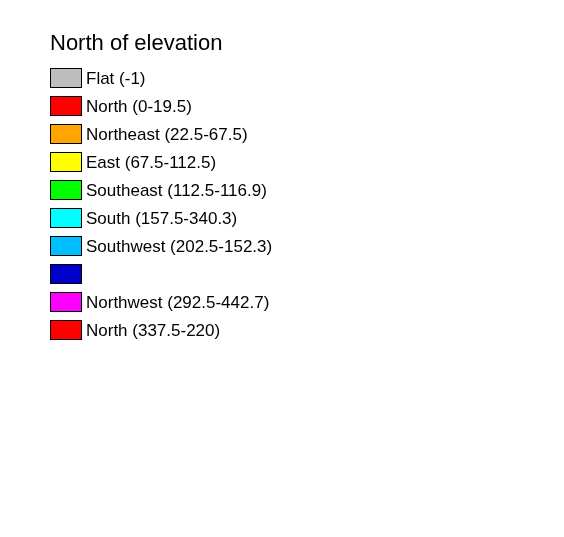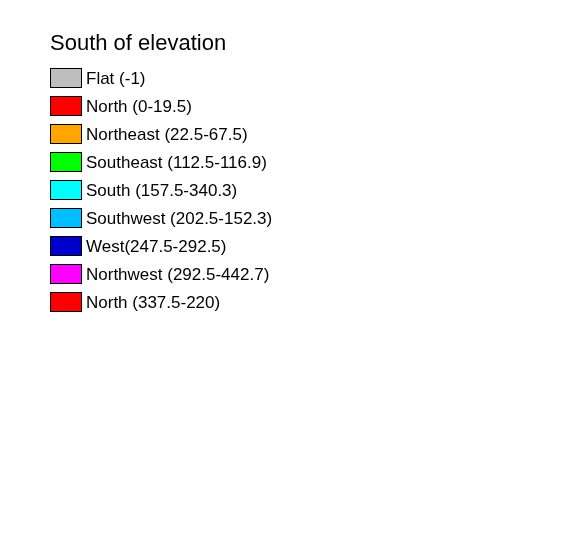--- a/index.html
+++ b/index.html
@@ -36,49 +36,52 @@
     }
     .label {
       font-size: 17px;
       line-height: 1;
     }
   </style>
 </head>
 <body>
 
 <div class="legend">
-  <div class="legend-title">South of elevation</div>
+  <div class="legend-title">North of elevation</div>
 
   <div class="legend-item">
     <div class="swatch" style="background-color:#BEBEBE"></div>
     <div class="label">Flat (-1)</div>
   </div>
   <div class="legend-item">
     <div class="swatch" style="background-color:#FF0000"></div>
     <div class="label">North (0-19.5)</div>
   </div>
   <div class="legend-item">
     <div class="swatch" style="background-color:#FFA500"></div>
     <div class="label">Northeast (22.5-67.5)</div>
+  </div>
+  <div class="legend-item">
+    <div class="swatch" style="background-color:#FFFF00"></div>
+    <div class="label">East (67.5-112.5)</div>
   </div>
   <div class="legend-item">
     <div class="swatch" style="background-color:#00FF00"></div>
     <div class="label">Southeast (112.5-116.9)</div>
   </div>
   <div class="legend-item">
     <div class="swatch" style="background-color:#00FFFF"></div>
     <div class="label">South (157.5-340.3)</div>
   </div>
   <div class="legend-item">
     <div class="swatch" style="background-color:#00BFFF"></div>
     <div class="label">Southwest (202.5-152.3)</div>
   </div>
   <div class="legend-item">
     <div class="swatch" style="background-color:#0000CC"></div>
-    <div class="label">West(247.5-292.5)</div>
   </div>
   <div class="legend-item">
     <div class="swatch" style="background-color:#FF00FF"></div>
     <div class="label">Northwest (292.5-442.7)</div>
   </div>
   <div class="legend-item">
     <div class="swatch" style="background-color:#FF0000"></div>
     <div class="label">North (337.5-220)</div>
   </div>
 </div>

